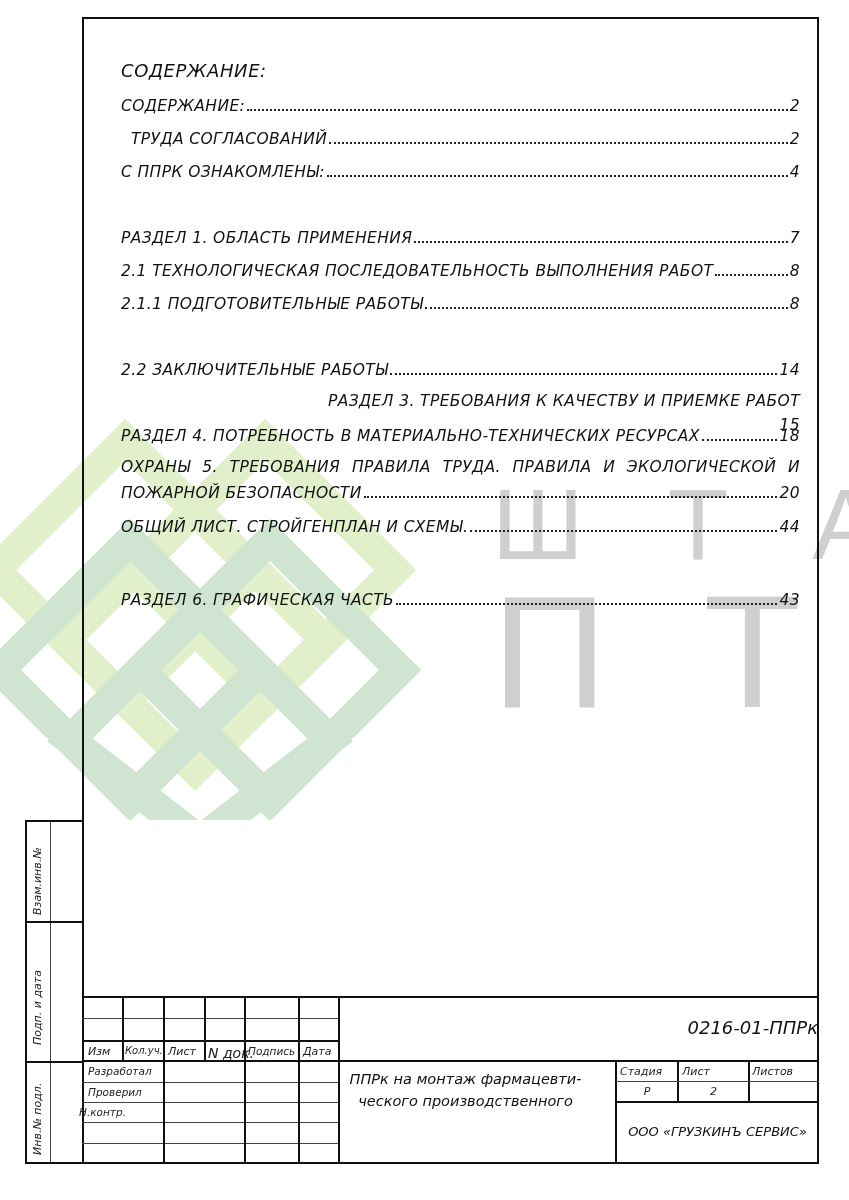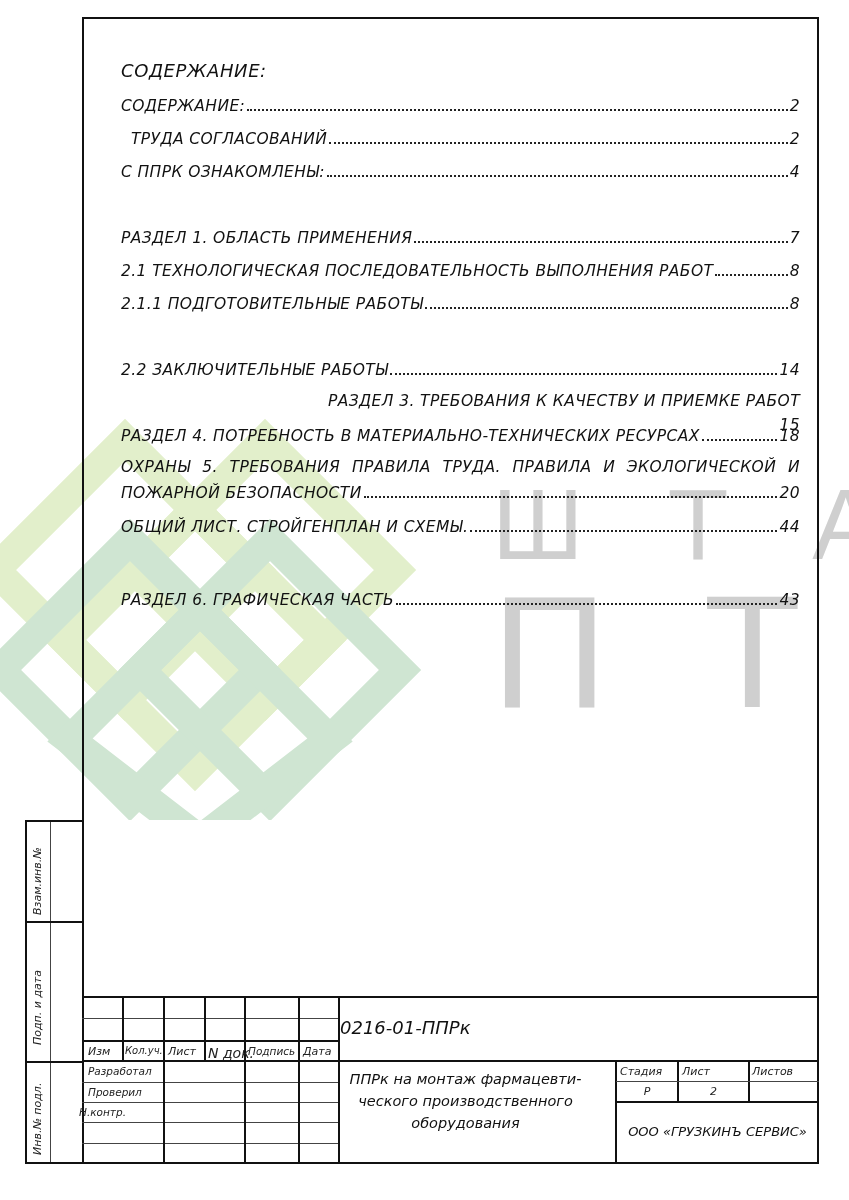--- a/index.html
+++ b/index.html
@@ -161,26 +161,25 @@
   <div class="cell-txt" style="left:125px; top:1045px; font-size:10px;">Кол.уч.</div>
   <div class="cell-txt" style="left:168px; top:1045px;">Лист</div>
   <div class="cell-txt" style="left:208px; top:1045px; font-size:14px;">N док.</div>
   <div class="cell-txt" style="left:248px; top:1045px; font-size:10.5px;">Подпись</div>
   <div class="cell-txt" style="left:303px; top:1045px;">Дата</div>
 
   <div class="cell-txt" style="left:88px; top:1065px; font-size:10.5px;">Разработал</div>
   <div class="cell-txt" style="left:88px; top:1086px; font-size:10.5px;">Проверил</div>
   <div class="cell-txt" style="left:79px; top:1106px; font-size:10.5px;">Н.контр.</div>
 
-  <div class="cell-txt" style="left:340px; width:478px; top:1017px; text-align:left; font-size:18px; color:#111;">0216-01-ППРк</div>
+  <div class="cell-txt" style="left:340px; width:478px; top:1017px; text-align:right; font-size:18px; color:#111;">0216-01-ППРк</div>
 
   <div style="position:absolute; left:340px; width:251px; top:1068px; text-align:center; font-style:italic; font-size:14.5px; line-height:22px; color:#111;">
     <div>ППРк на монтаж фармацевти-</div>
     <div>ческого производственного</div>
-    <div>оборудования</div>
   </div>
 
   <div class="cell-txt" style="left:620px; top:1065px;">Стадия</div>
   <div class="cell-txt" style="left:682px; top:1065px;">Лист</div>
   <div class="cell-txt" style="left:752px; top:1065px;">Листов</div>
   <div class="cell-txt" style="left:616px; width:62px; top:1085px; text-align:center;">Р</div>
   <div class="cell-txt" style="left:678px; width:71px; top:1085px; text-align:center;">2</div>
   <div class="cell-txt" style="left:749px; width:69px; top:1085px; text-align:center;"></div>
 
   <div class="cell-txt" style="left:617px; width:201px; top:1124px; text-align:center; font-size:13px; color:#111;">ООО «ГРУЗКИНЪ СЕРВИС»</div>

